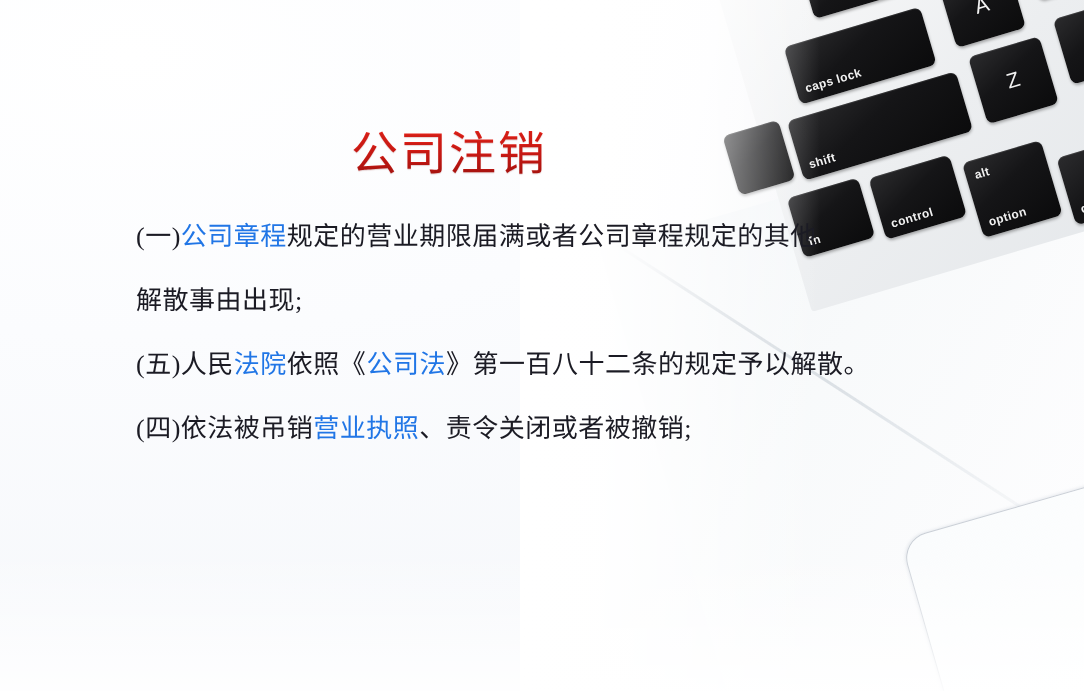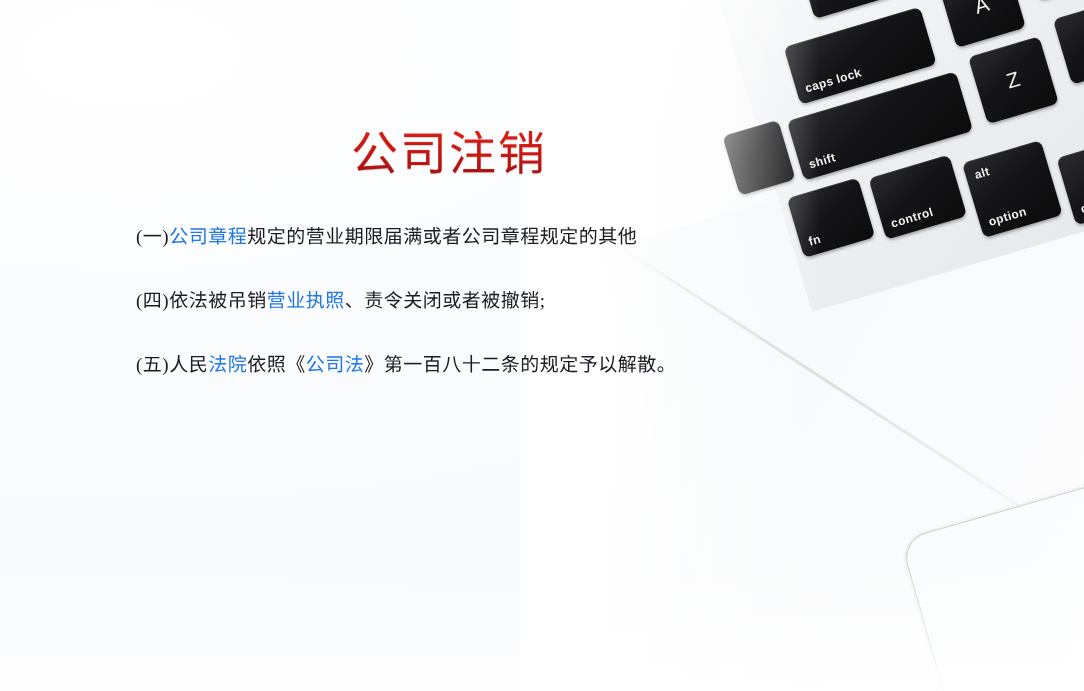--- a/index.html
+++ b/index.html
@@ -203,21 +203,21 @@
   .title-inner {
     display: inline-block;
     margin-left: -44px;
   }
 
   .body-text {
     position: absolute;
     left: 136px;
     top: 205px;
     width: 930px;
-    font-size: 19px;
+    font-size: 26px;
     line-height: 64px;
     color: #1b1b24;
     letter-spacing: .5px;
   }
   .body-text p {
     margin: 0;
     white-space: nowrap;
   }
   .lnk {
     color: #2176e6;
@@ -287,22 +287,23 @@
   <div class="content">
 
     <div class="title">
       <span class="title-inner">公司注销</span>
     </div>
 
     <div class="body-text">
 
       <p class="clause-1"><span>(一)</span><span class="lnk">公司章程</span><span>规定的营业期限届满或者公司章程规定的其他</span></p>
 
-
-
+      <p><span>解散事由出现;</span></p>
+
+
+
+      <p><span>(五)</span><span>人民</span><span class="lnk">法院</span><span>依照《</span><span class="lnk">公司法</span><span>》第一百八十二条的规定予以解散。</span></p>
 
       <p><span>(四)</span><span>依法被吊销</span><span class="lnk">营业执照</span><span>、责令关闭或者被撤销;</span></p>
-
-      <p><span>(五)</span><span>人民</span><span class="lnk">法院</span><span>依照《</span><span class="lnk">公司法</span><span>》第一百八十二条的规定予以解散。</span></p>
 
     </div>
   </div>
 </div>
 
 </body></html>

